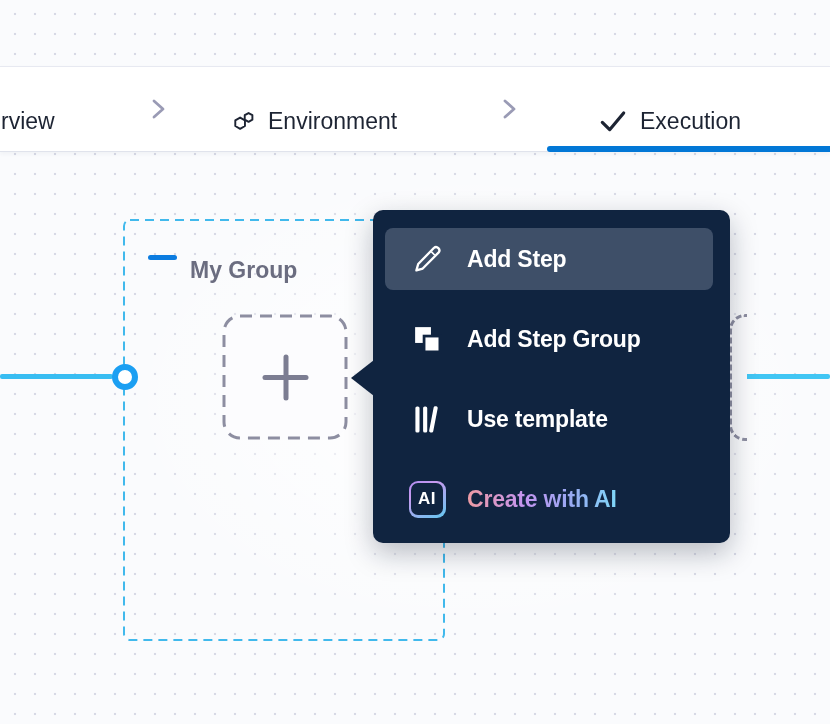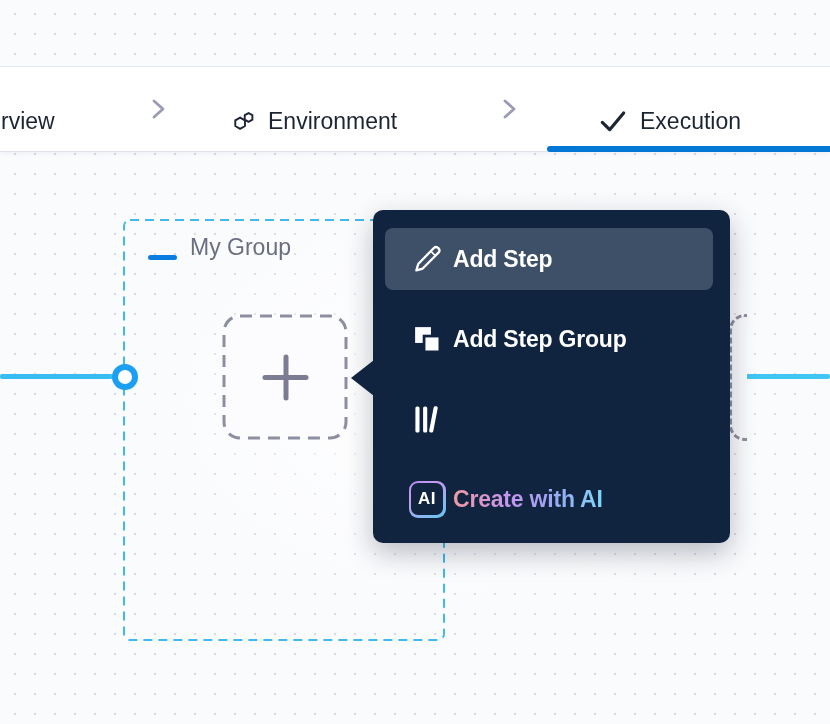--- a/index.html
+++ b/index.html
@@ -44,21 +44,21 @@
   .line-left{left:0;top:374px;width:113px;background:#38bdf2;}
   .line-right{left:734px;top:374px;width:96px;background:#41c6f4;}
   .port{
     position:absolute;left:112px;top:364px;width:26px;height:26px;box-sizing:border-box;
     border:6px solid #1b9ff2;background:#fff;border-radius:50%;
   }
   
   .group{position:absolute;left:123px;top:219px;width:322px;height:422px;}
   .group svg{position:absolute;left:0;top:0;}
   .minus-btn{position:absolute;left:25px;top:36px;width:29px;height:5px;border-radius:3px;background:#0b7ce0;}
-  .group-label{position:absolute;left:67px;top:15px;font-size:23px;font-weight:400;color:#6b6d80;}
+  .group-label{position:absolute;left:67px;top:38px;font-size:23px;font-weight:700;color:#6b6d80;}
   
   .add-node{position:absolute;left:222px;top:314px;width:126px;height:126px;}
   
   .node-fragment{
     position:absolute;left:729px;top:314px;width:18px;height:127px;box-sizing:border-box;
     background:#fbfbfd;border:3px dashed #8d8ea1;border-right:none;
     border-radius:16px 0 0 16px;
   }
   
   .popup{
@@ -68,21 +68,21 @@
     padding:18px 17px 13px 12px;
     display:flex;flex-direction:column;gap:18px;
     z-index:5;
   }
   .popup-arrow{
     position:absolute;left:-22px;top:150px;width:0;height:0;
     border-top:18px solid transparent;border-bottom:18px solid transparent;
     border-right:23px solid #102440;
   }
   .mitem{
-    display:flex;align-items:center;gap:7px;height:62px;flex:0 0 62px;
+    display:flex;align-items:center;gap:21px;height:62px;flex:0 0 62px;
     padding-left:23px;border-radius:8px;box-sizing:border-box;cursor:pointer;
   }
   .mitem.hl{background:#3e4f68;}
   .micon{width:38px;display:flex;align-items:center;justify-content:center;flex:0 0 38px;}
   .mlabel{font-size:23px;font-weight:700;color:#ffffff;letter-spacing:-.2px;white-space:nowrap;}
   .mlabel.grad{
     background:linear-gradient(90deg,#ee9ba3 0%,#c495f0 38%,#9aa8f2 68%,#7fd7f8 100%);
     -webkit-background-clip:text;background-clip:text;
     color:transparent;-webkit-text-fill-color:transparent;
   }
@@ -181,20 +181,21 @@
   </div>
 
   <div class="mitem">
     <span class="micon">
       <svg width="33" height="33" viewBox="0 0 24 24">
         <rect x="3.2" y="2.5" width="3" height="19" rx="1.2" fill="#fff"></rect>
         <rect x="8.8" y="2.5" width="3" height="19" rx="1.2" fill="#fff"></rect>
         <rect x="14.8" y="2.2" width="3" height="19.4" rx="1.2" fill="#fff" transform="rotate(11 16.3 12)"></rect>
       </svg>
     </span>
+    <span class="mlabel">Use template</span>
   </div>
 
   <div class="mitem">
     <span class="micon">
       <span class="ai-badge">
         <span class="ai-badge-inner">AI</span>
       </span>
     </span>
     <span class="mlabel grad">Create with AI</span>
   </div>

